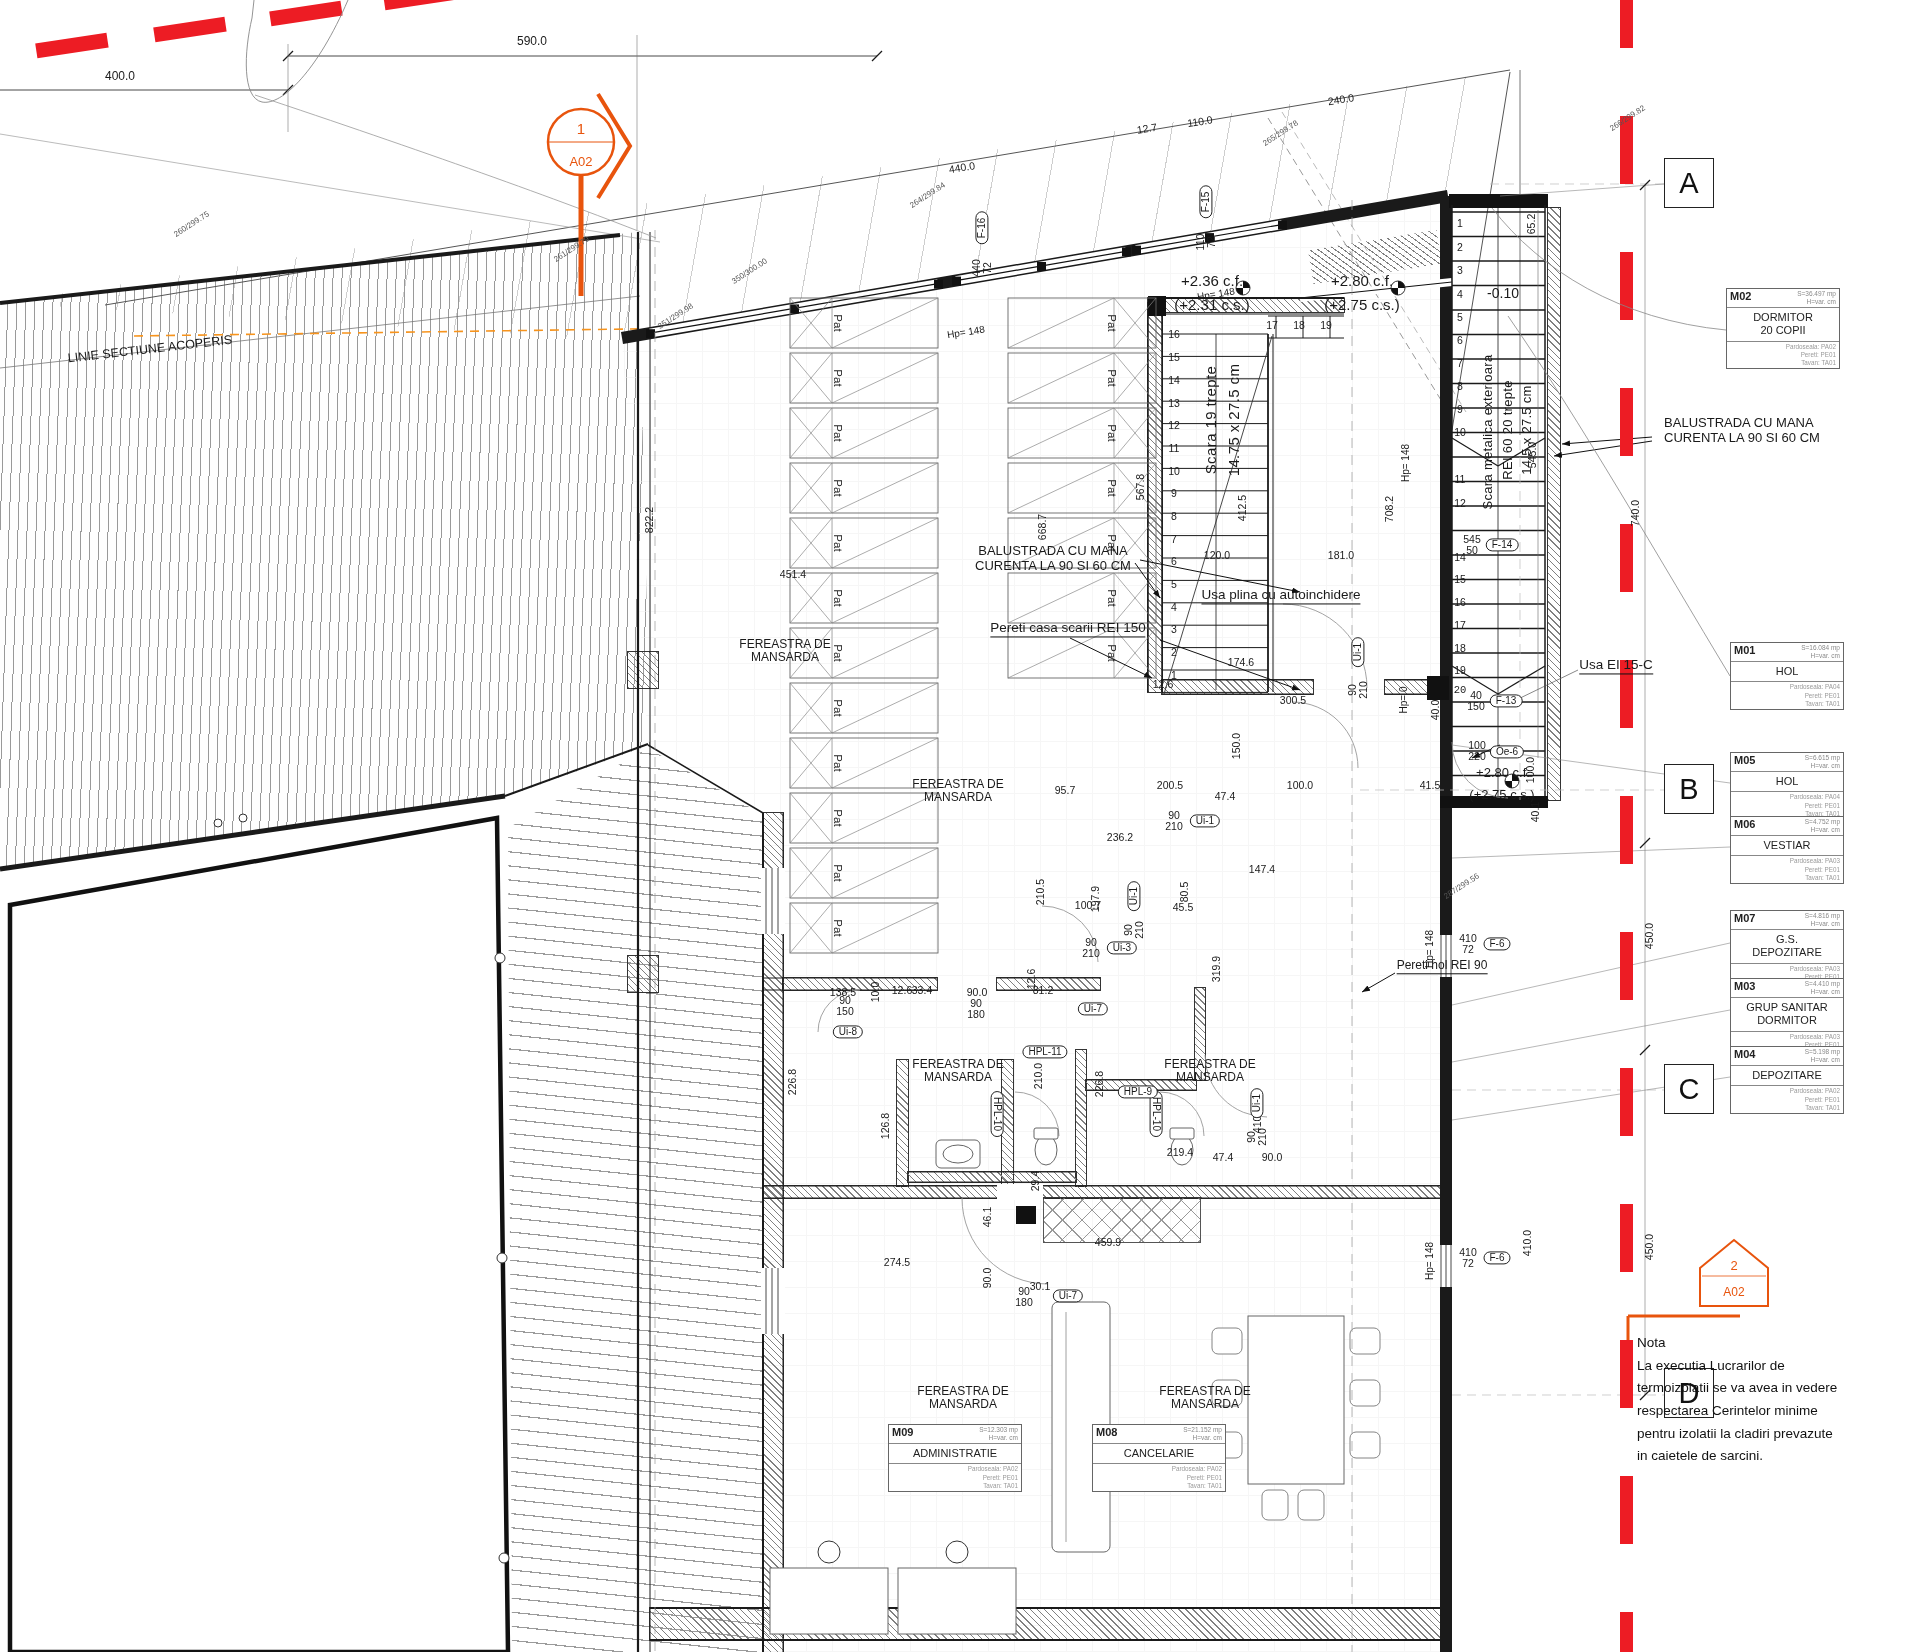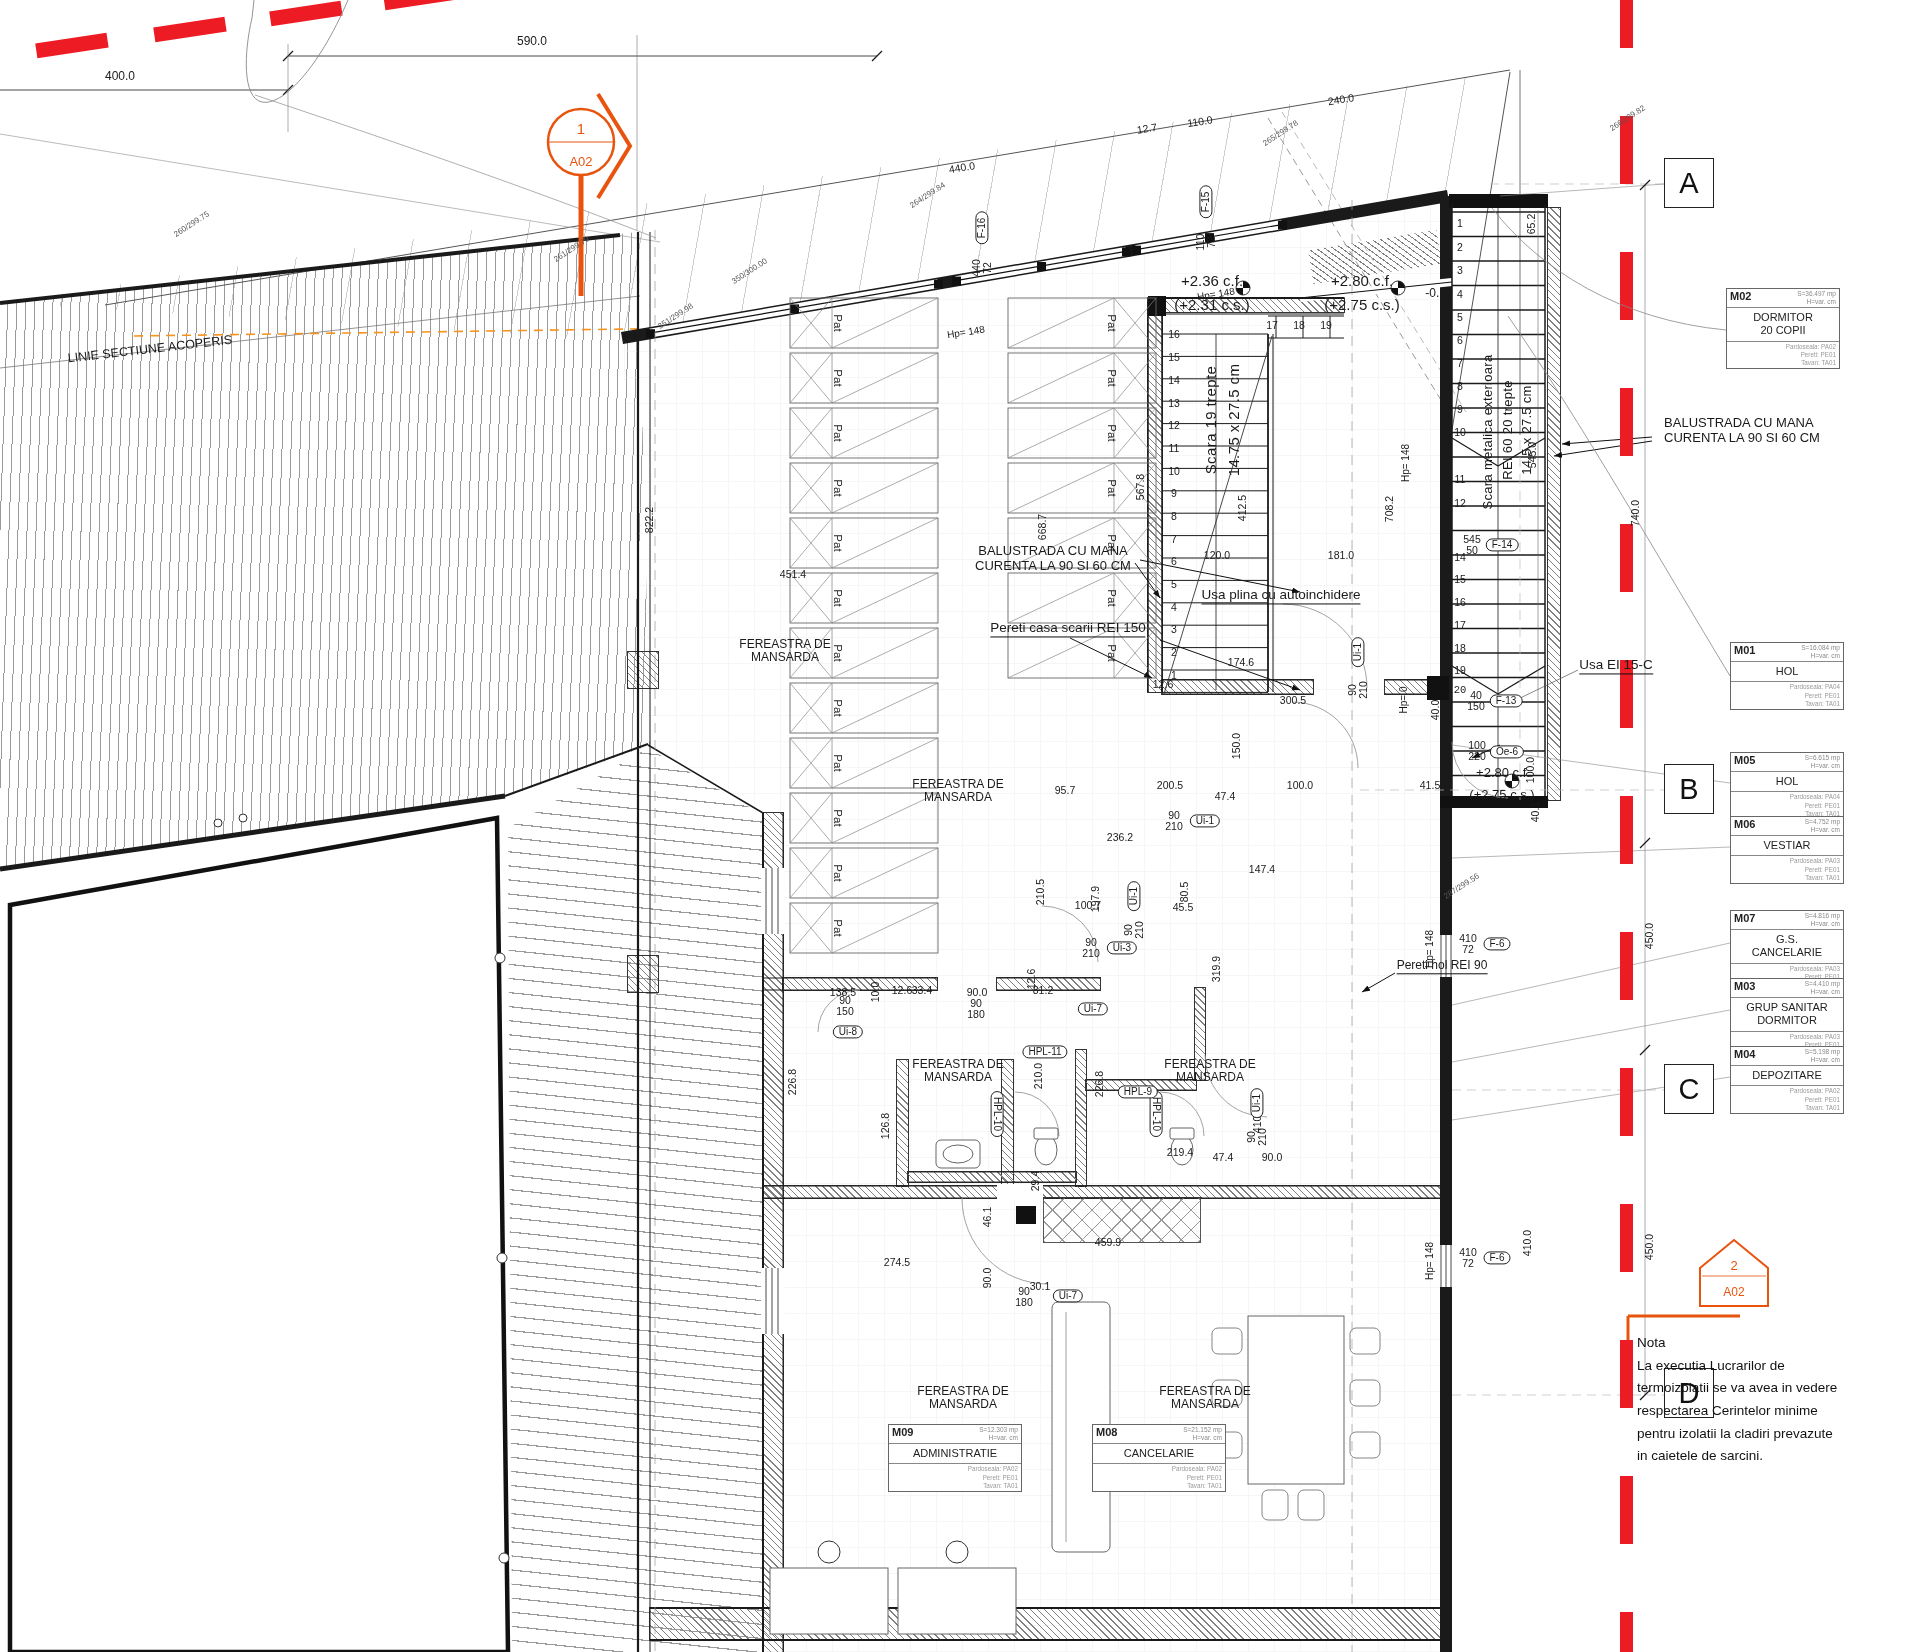--- a/index.html
+++ b/index.html
@@ -460,21 +460,21 @@
       <span class="ann stack" style="left: 1206px; top: 242px; transform: translate(-50%, -50%) rotate(-90deg);">110
 72</span>
       <span class="ann tag" style="left: 1206px; top: 202px; transform: translate(-50%, -50%) rotate(-90deg);">F-15</span>
       <span class="ann note" style="left: 150px; top: 349px; transform: translate(-50%, -50%) rotate(-6.5deg);">LINIE SECTIUNE ACOPERIS</span>
       <span class="ann big" style="left: 1212px; top: 281px; transform: translate(-50%, -50%) rotate(0deg);">+2.36 c.f.</span>
       <span class="ann big" style="left: 1212px; top: 305px; transform: translate(-50%, -50%) rotate(0deg);">(+2.31 c.s.)</span>
       <span class="ann big" style="left: 1362px; top: 281px; transform: translate(-50%, -50%) rotate(0deg);">+2.80 c.f.</span>
       <span class="ann big" style="left: 1362px; top: 305px; transform: translate(-50%, -50%) rotate(0deg);">(+2.75 c.s.)</span>
       <span class="ann big" style="left: 1503px; top: 773px; transform: translate(-50%, -50%) rotate(0deg); font-size: 13px;">+2.80 c.f.</span>
       <span class="ann big" style="left: 1502px; top: 795px; transform: translate(-50%, -50%) rotate(0deg); font-size: 13px;">(+2.75 c.s.)</span>
-      <span class="ann big" style="left: 1439px; top: 294px; transform: translate(-50%, -50%) rotate(0deg); font-size: 12px;">-0.10</span>
+      <span class="ann big" style="left: 1503px; top: 294px; transform: translate(-50%, -50%) rotate(0deg); font-size: 14px;">-0.10</span>
       <span class="ann tiny" style="left: 192px; top: 225px; transform: translate(-50%, -50%) rotate(-33deg);">260/299.75</span>
       <span class="ann tiny" style="left: 572px; top: 250px; transform: translate(-50%, -50%) rotate(-33deg);">261/299.79</span>
       <span class="ann tiny" style="left: 676px; top: 317px; transform: translate(-50%, -50%) rotate(-33deg);">351/299.98</span>
       <span class="ann tiny" style="left: 750px; top: 272px; transform: translate(-50%, -50%) rotate(-33deg);">350/300.00</span>
       <span class="ann tiny" style="left: 928px; top: 196px; transform: translate(-50%, -50%) rotate(-33deg);">264/299.84</span>
       <span class="ann tiny" style="left: 1281px; top: 134px; transform: translate(-50%, -50%) rotate(-33deg);">265/299.78</span>
       <span class="ann tiny" style="left: 1628px; top: 119px; transform: translate(-50%, -50%) rotate(-33deg);">266/299.82</span>
       <span class="ann tiny" style="left: 1462px; top: 887px; transform: translate(-50%, -50%) rotate(-33deg);">287/299.56</span>
       <span class="ann stair2" style="left: 1222px; top: 420px; transform: translate(-50%, -50%) rotate(-90deg);">Scara 19 trepte
 14.75 x 27.5 cm</span>
@@ -709,21 +709,21 @@
 Pereti:  PE01
 Tavan:  TA01</div>
       </div>
       <div class="rtag" style="left: 1730px; top: 910px; width: 112px;">
         <div class="rt-head">
           <span class="rt-id">M07</span>
           <span class="rt-area">S=4.816 mp
 H=var.  cm</span>
         </div>
         <div class="rt-name">G.S.
-CANCELARIE</div>
+DEPOZITARE</div>
         <div class="rt-foot">Pardoseala:  PA03
 Pereti:  PE01
 Tavan:  TA01</div>
       </div>
       <div class="rtag" style="left: 1730px; top: 978px; width: 112px;">
         <div class="rt-head">
           <span class="rt-id">M03</span>
           <span class="rt-area">S=4.410 mp
 H=var.  cm</span>
         </div>

